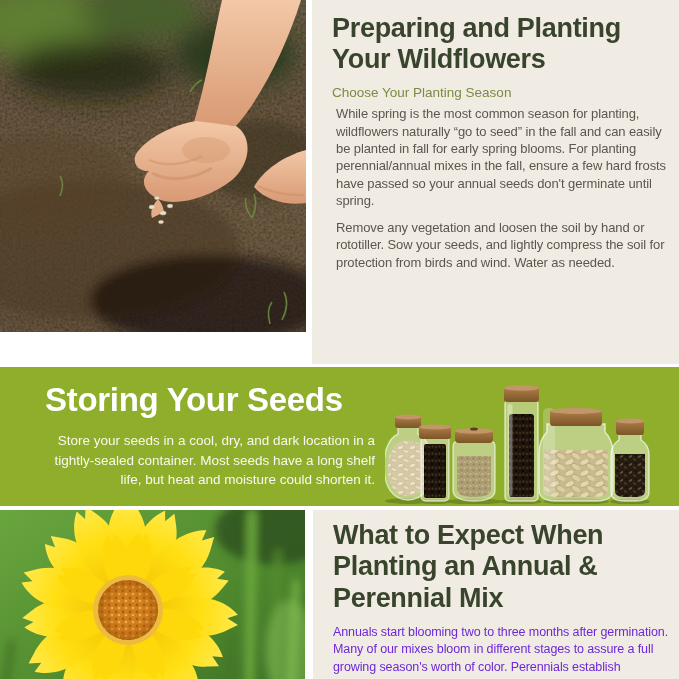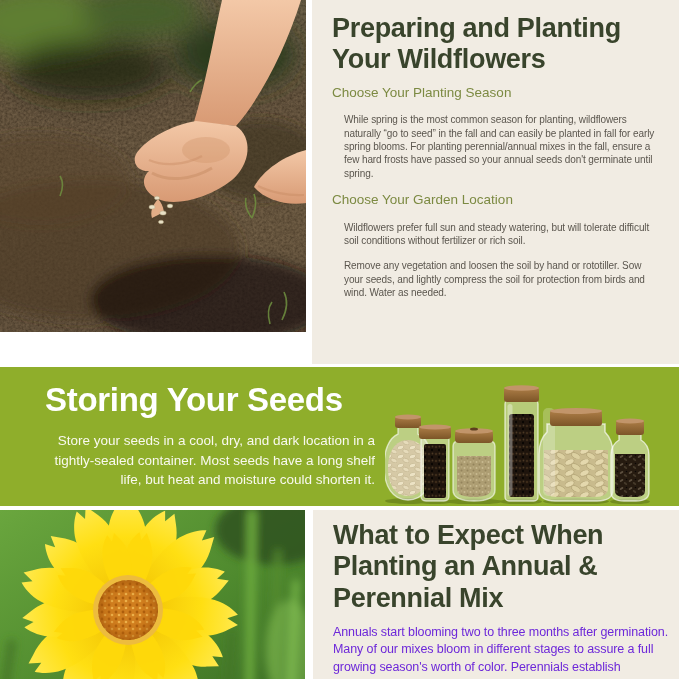--- a/index.html
+++ b/index.html
@@ -15,21 +15,21 @@
   .panel-top{flex:1;background:#f1ece3;padding:13px 8px 0 20px;overflow:hidden;}
   .page-title{
     margin:0;font-size:27px;line-height:1.14;font-weight:700;
     color:#39442c;letter-spacing:-0.3px;max-width:345px;
   }
   .guide-section{margin-top:10px;}
   .section-heading{
     margin:0 0 2px 0;font-size:13.5px;line-height:1.25;font-weight:400;color:#7c8a42;
   }
   .section-body{
-    margin:12px;font-size:10px;line-height:1.33;color:#5b564e;max-width:342px;letter-spacing:-0.1px;
+    margin:4px;font-size:13px;line-height:1.33;color:#5b564e;max-width:342px;letter-spacing:-0.1px;
   }
   
   .band{
     height:146px;background:#8fae2b;position:relative;
     border-top:3px solid #ffffff;border-bottom:4px solid #ffffff;
     box-sizing:border-box;
   }
   .band-text{position:absolute;left:45px;top:14px;width:330px;}
   .band-title{margin:0;font-size:33px;font-weight:700;color:#ffffff;letter-spacing:-0.3px;}
   .band-body{margin:12px 0 0 0;font-size:13.5px;line-height:1.45;color:#f9f9ef;text-align:right;}
@@ -124,24 +124,20 @@
     </div>
 
     <div class="panel-top">
       <h1 class="page-title">Preparing and Planting Your Wildflowers</h1>
 
       <div class="guide-section">
         <h3 class="section-heading">Choose Your Planting Season</h3>
         <p class="section-body">While spring is the most common season for planting, wildflowers naturally “go to seed” in the fall and can easily be planted in fall for early spring blooms. For planting perennial/annual mixes in the fall, ensure a few hard frosts have passed so your annual seeds don't germinate until spring.</p>
       </div>
 
-      <div class="guide-section">
-        <h3 class="section-heading">Choose Your Garden Location</h3>
-        <p class="section-body">Wildflowers prefer full sun and steady watering, but will tolerate difficult soil conditions without fertilizer or rich soil.</p>
-      </div>
 
       <div class="guide-section">
         <p class="section-body">Remove any vegetation and loosen the soil by hand or rototiller. Sow your seeds, and lightly compress the soil for protection from birds and wind. Water as needed.</p>
       </div>
     </div>
   </div>
 
   <div class="band">
     <div class="band-text">
       <h2 class="band-title">Storing Your Seeds</h2>

